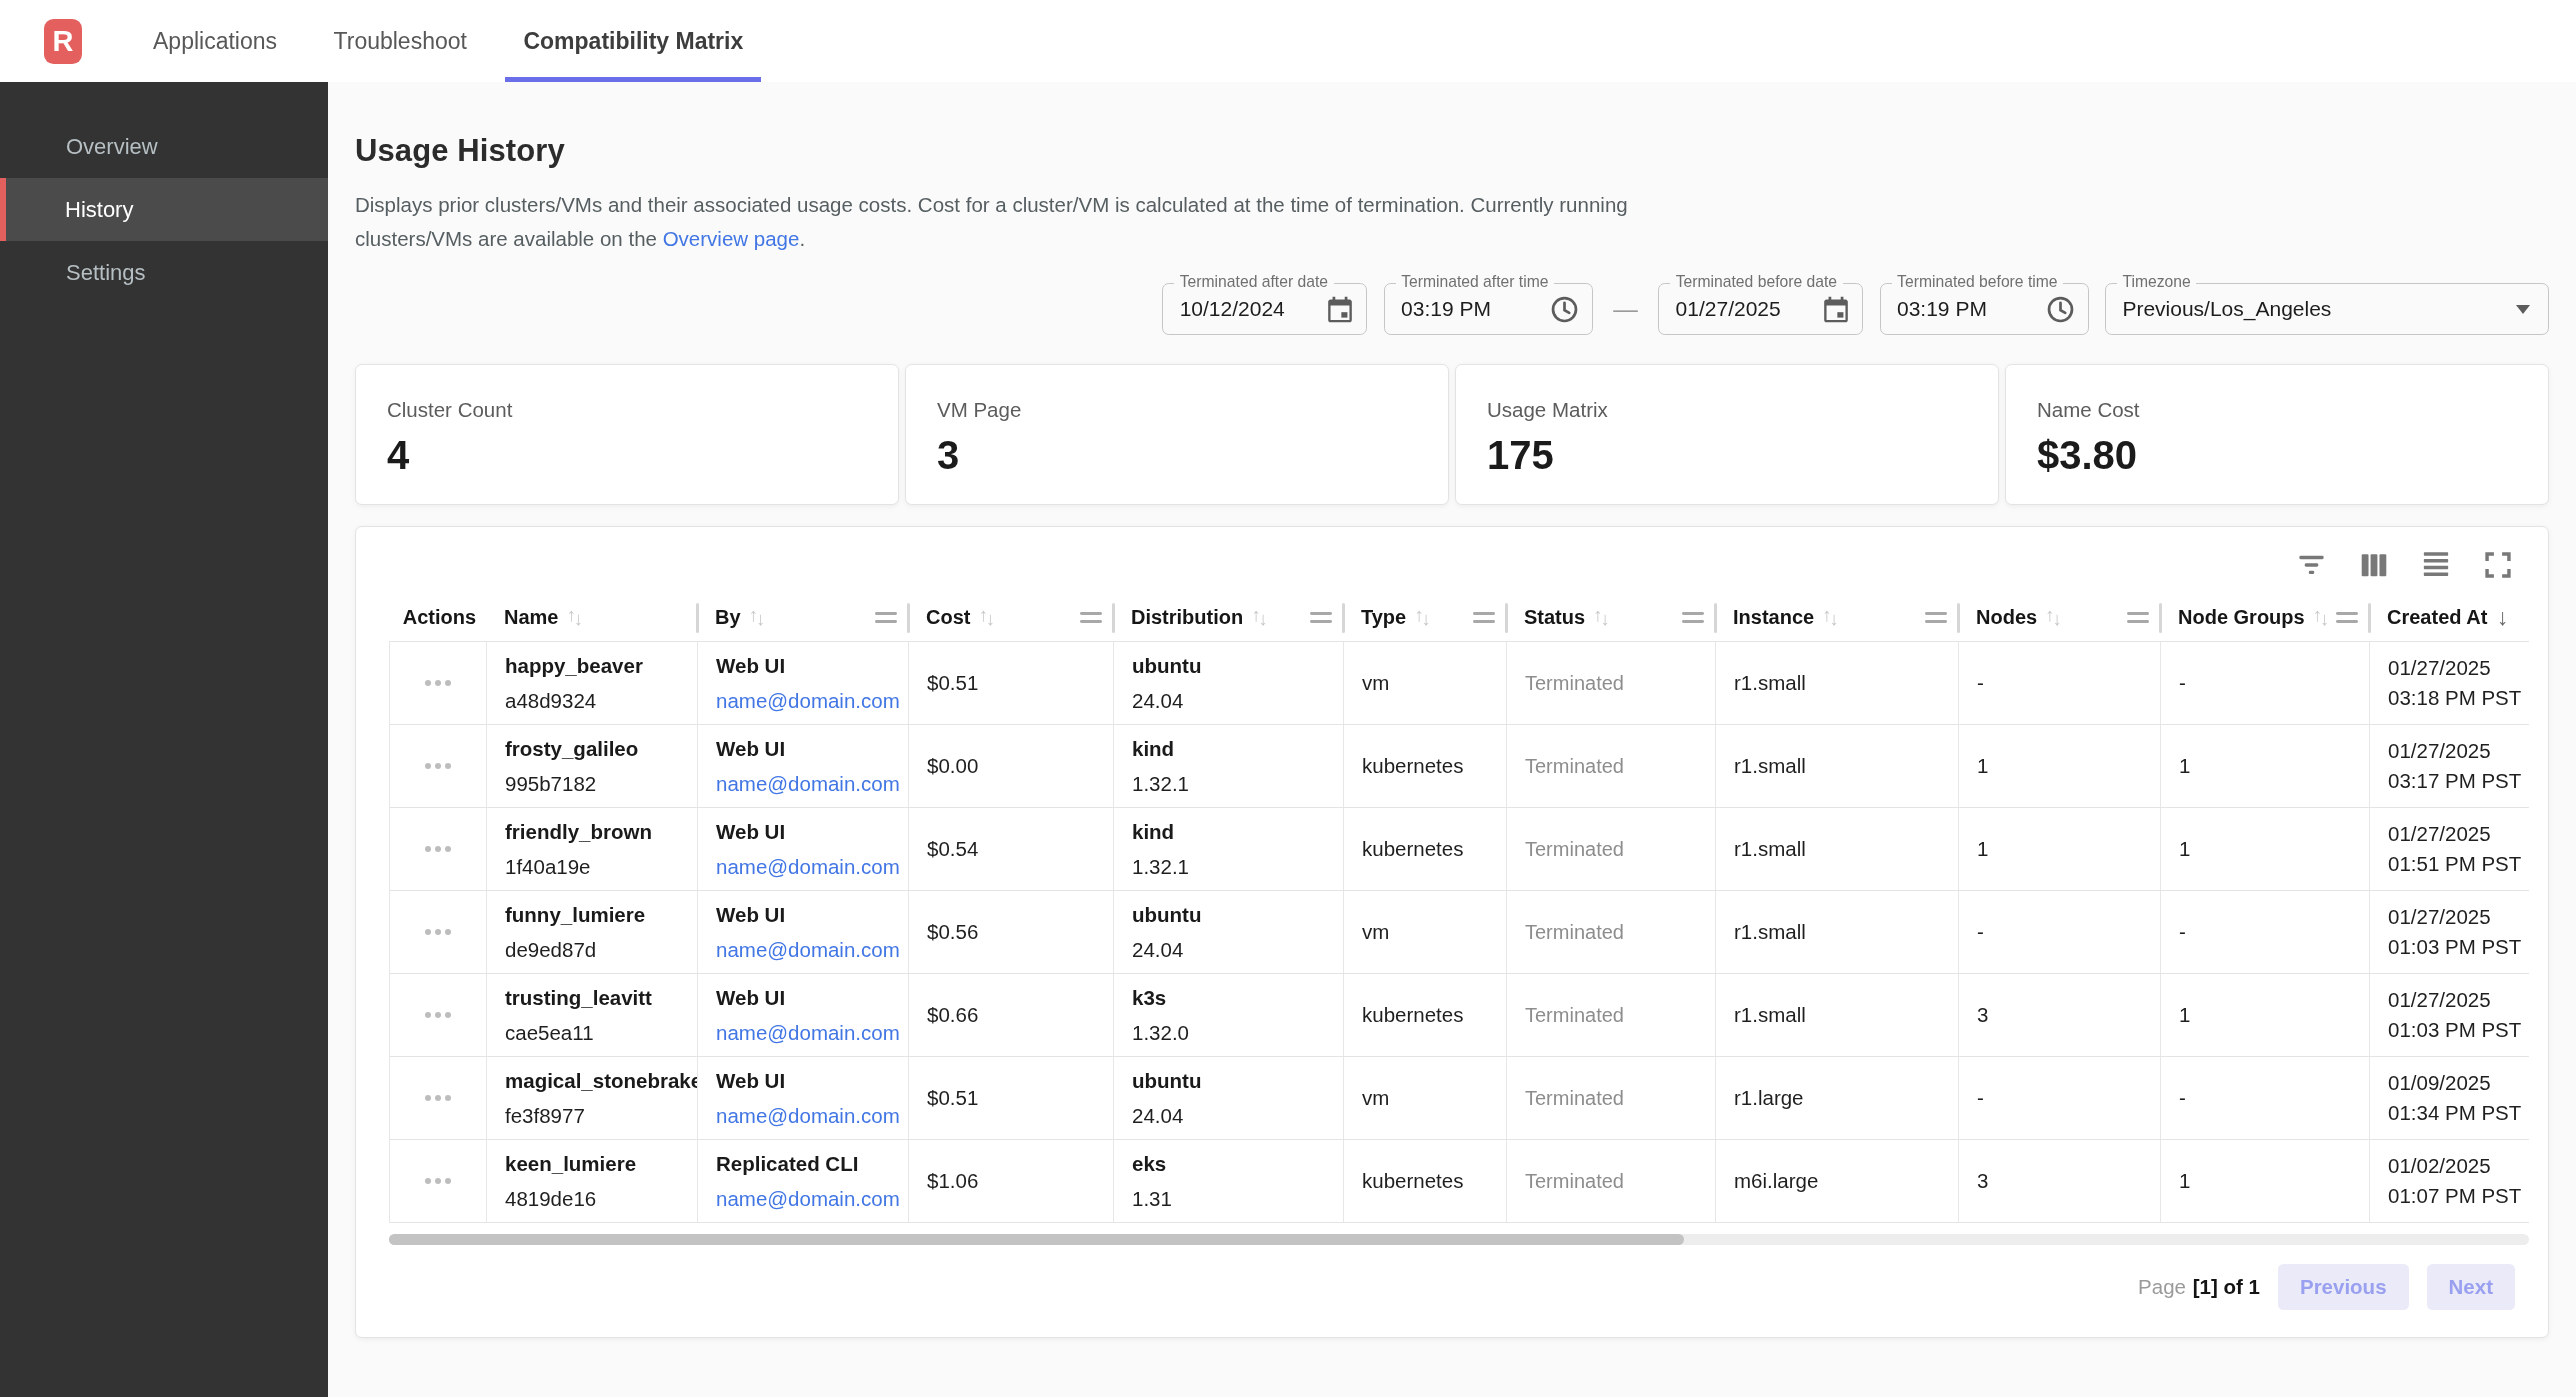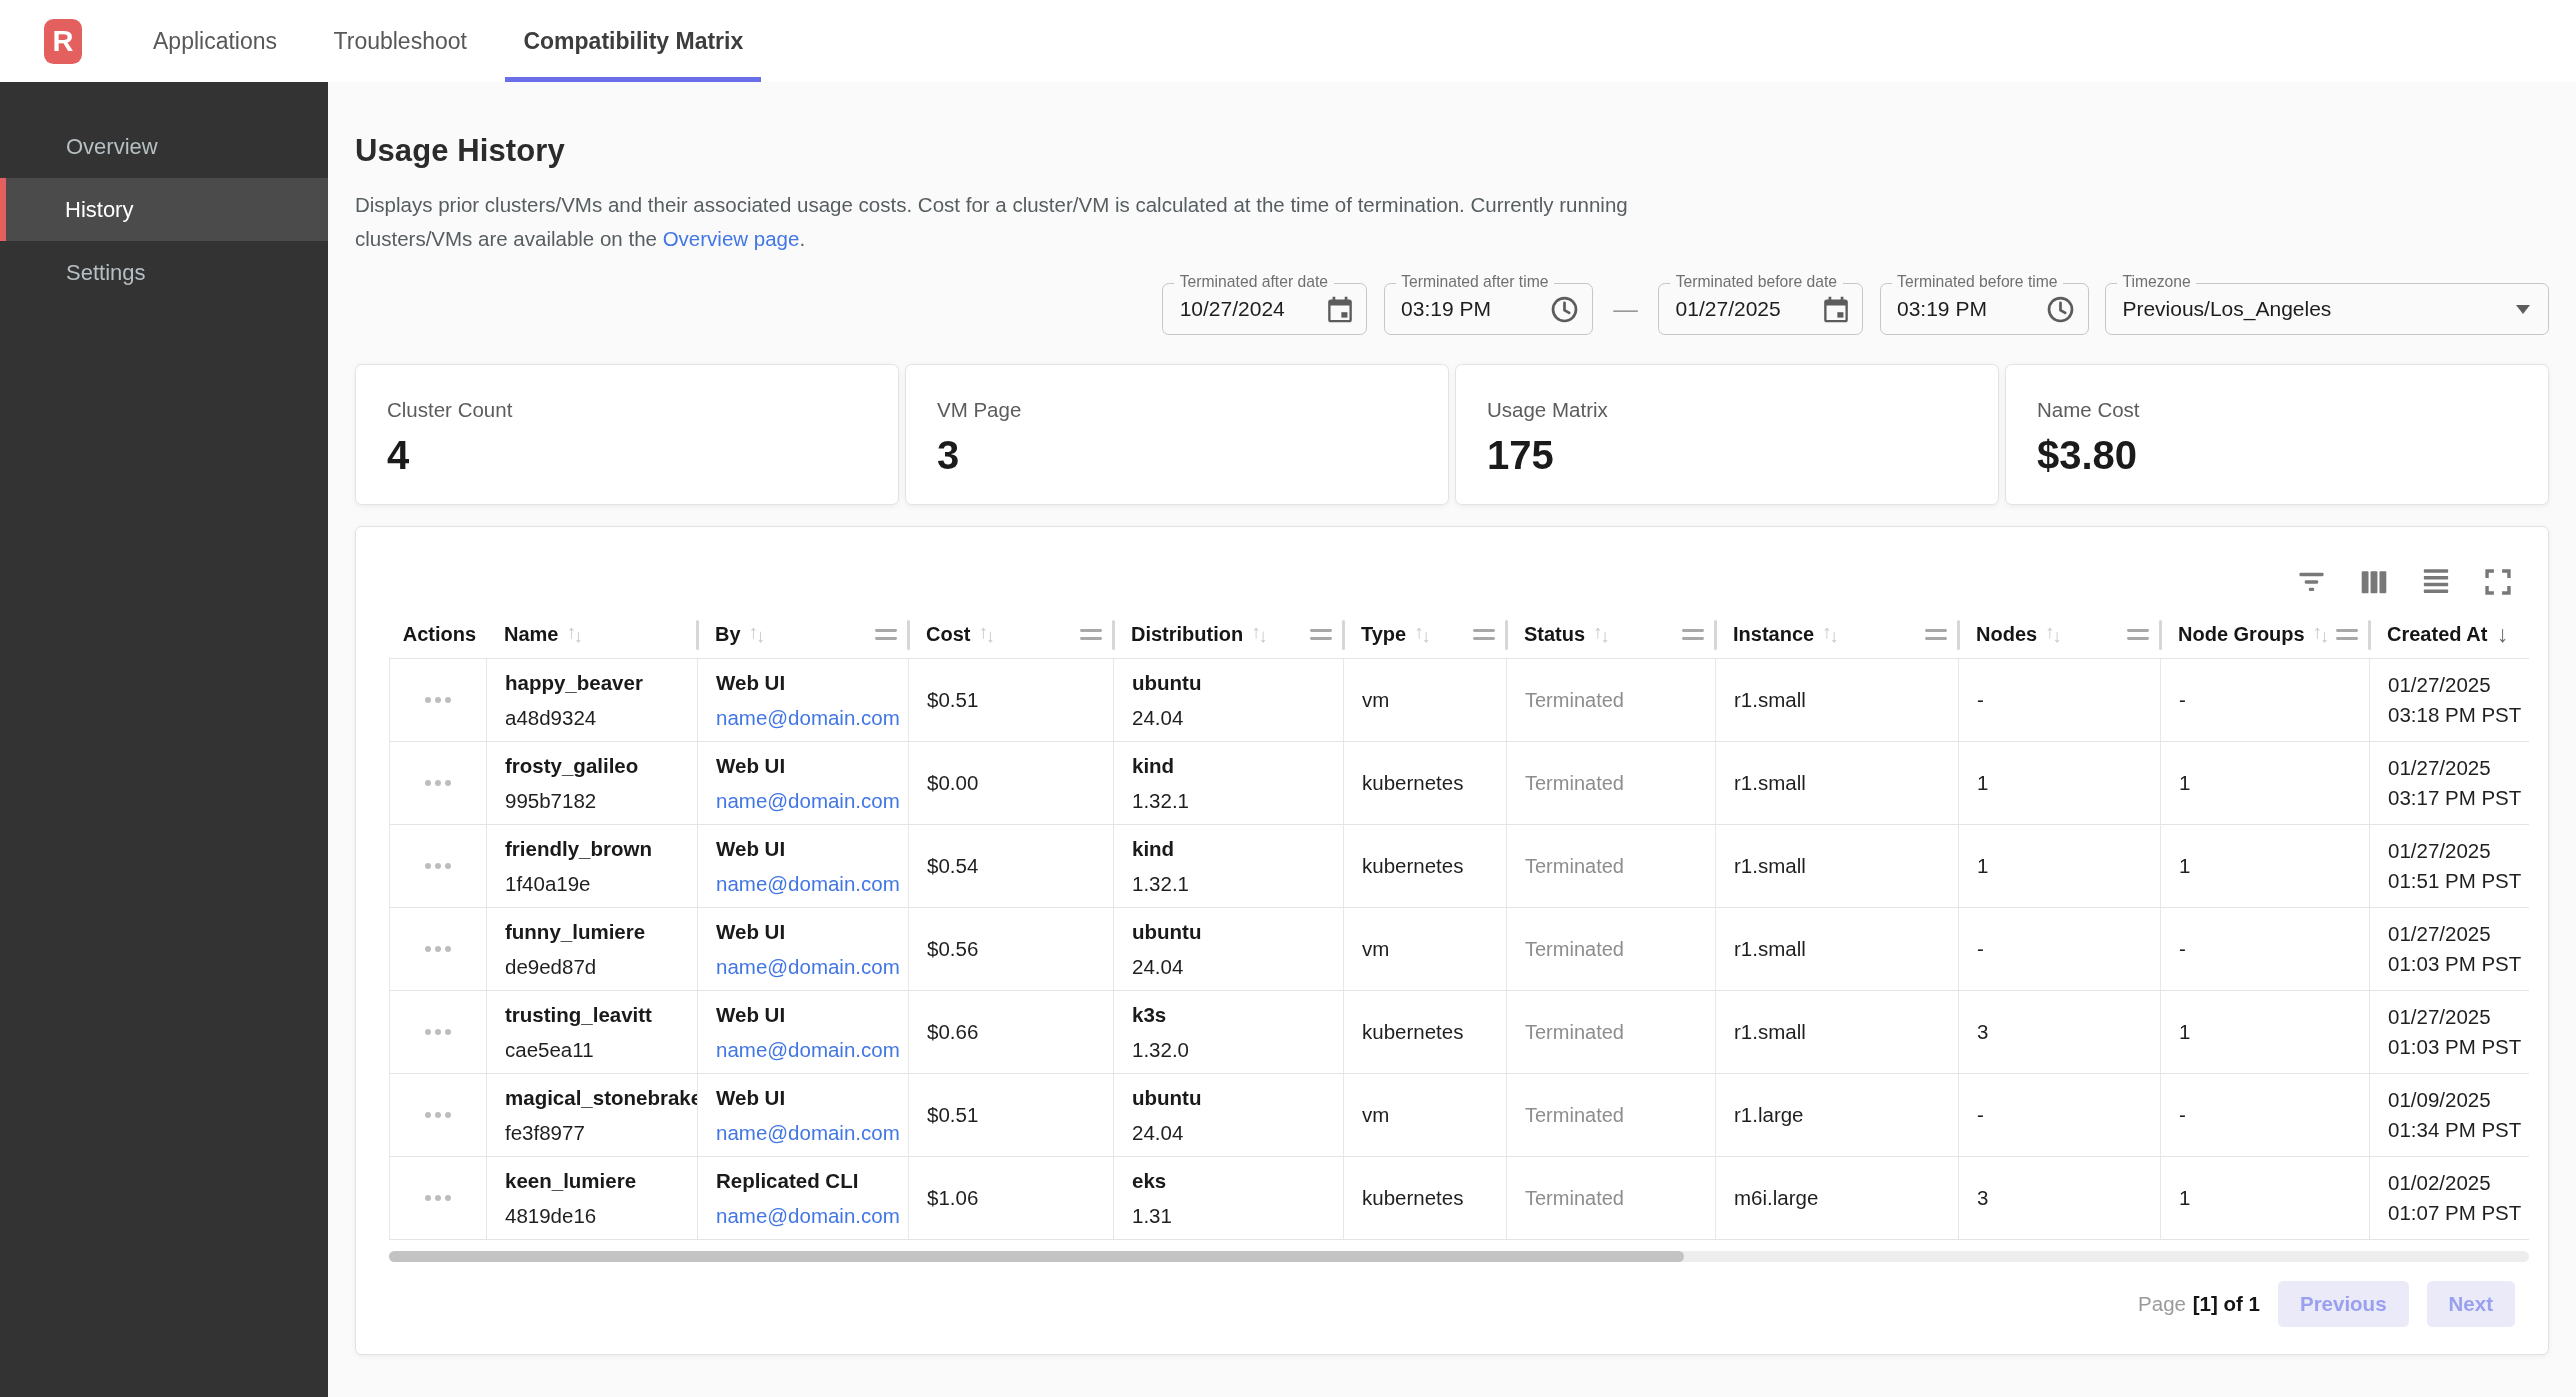--- a/index.html
+++ b/index.html
@@ -47,21 +47,21 @@
   .tri-down{width:0;height:0;border-left:7.5px solid transparent;border-right:7.5px solid transparent;
     border-top:9px solid #5c5c5c;margin-right:4.1px;}
   
   .stats{margin-top:29px;display:flex;gap:6px;}
   .stat-card{flex:1;height:141px;background:#fff;border:0.7px solid #e3e3e3;border-radius:6.8px;
     box-shadow:0 1.4px 5.5px rgba(0,0,0,.05);padding:33px 31px;}
   .stat-label{font-size:20.5px;color:#5c5c5c;}
   .stat-value{margin-top:11px;font-size:40px;font-weight:bold;color:#1b1b1b;}
   
   .table-card{margin-top:20.5px;background:#fff;border:0.7px solid #e3e3e3;border-radius:6.8px;
-    box-shadow:0 1.4px 5.5px rgba(0,0,0,.05);padding:35px 0 27px;}
+    box-shadow:0 1.4px 5.5px rgba(0,0,0,.05);padding:18px 0 27px;}
   .toolbar{display:flex;justify-content:flex-end;align-items:center;gap:36px;padding:6.8px 37px 15px;}
   .tbtn{cursor:pointer;display:flex;align-items:center;}
   .t-grid{display:grid;grid-template-columns:97px 211px 211px 205px 230px 163px 209px 243px 202px 209px minmax(150px,1fr);}
   .t-wrap{margin:0 19px 0 33px;overflow:hidden;}
   .t-header{height:49px;border-bottom:0.7px solid #e4e4e4;}
   .hcell{position:relative;display:flex;align-items:center;padding-left:18px;font-size:20px;
     font-weight:bold;color:#161616;white-space:nowrap;}
   .hcell.first{padding-left:13.7px;}
   .hcell.sep::after{content:"";position:absolute;right:-2.1px;top:9.6px;width:3.4px;height:30px;border-radius:2.1px;background:#d6d6d6;}
   .sortpair{display:inline-flex;margin-left:8.2px;color:#c7c7c7;font-size:18.5px;font-weight:normal;}
@@ -117,21 +117,21 @@
   <div class="content">
     <h1 class="page-title">Usage History</h1>
     <div class="desc">
       <span>Displays prior clusters/VMs and their associated usage costs. Cost for a cluster/VM is calculated at the time of termination. Currently running</span><br>
       <span>clusters/VMs are available on the </span><a href="#">Overview page</a><span>.</span>
     </div>
 
     <div class="filters">
       <div class="field f-date">
         <span class="flabel">Terminated after date</span>
-        <span class="fvalue">10/27/2024</span>
+        <span class="fvalue">10/12/2024</span>
         <span class="ficon">
           <svg width="26" height="27" viewBox="0 0 38 40">
               <path fill="#5c5c5c" d="M33 5h-3V1h-4v4H12V1H8v4H5C3 5 1.5 6.5 1.5 8.5v27C1.5 37.5 3 39 5 39h28c2 0 3.5-1.5 3.5-3.5v-27C36.5 6.5 35 5 33 5zm0 30.5H5V14h28v21.5z"></path>
               <rect x="21" y="24" width="9" height="8" fill="#5c5c5c"></rect>
             </svg>
         </span>
       </div>
       <div class="field f-time">
         <span class="flabel">Terminated after time</span>
         <span class="fvalue">03:19 PM</span>

